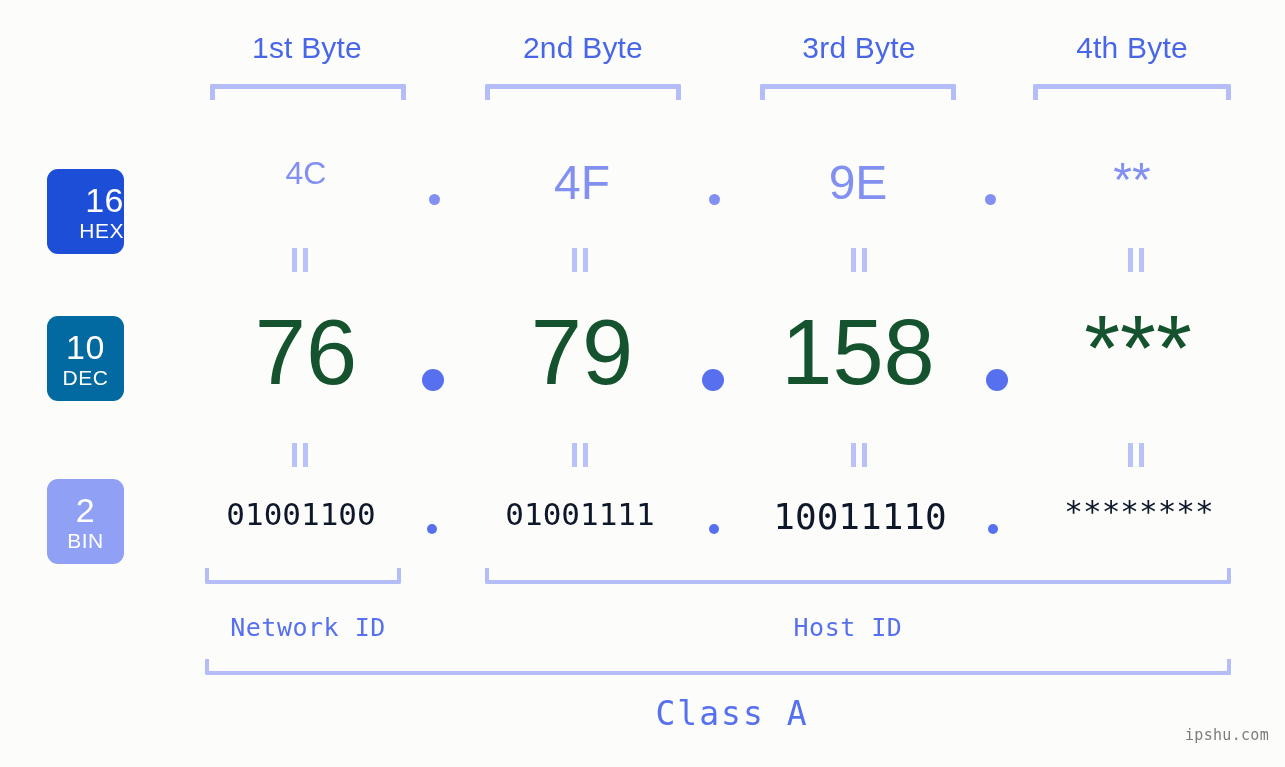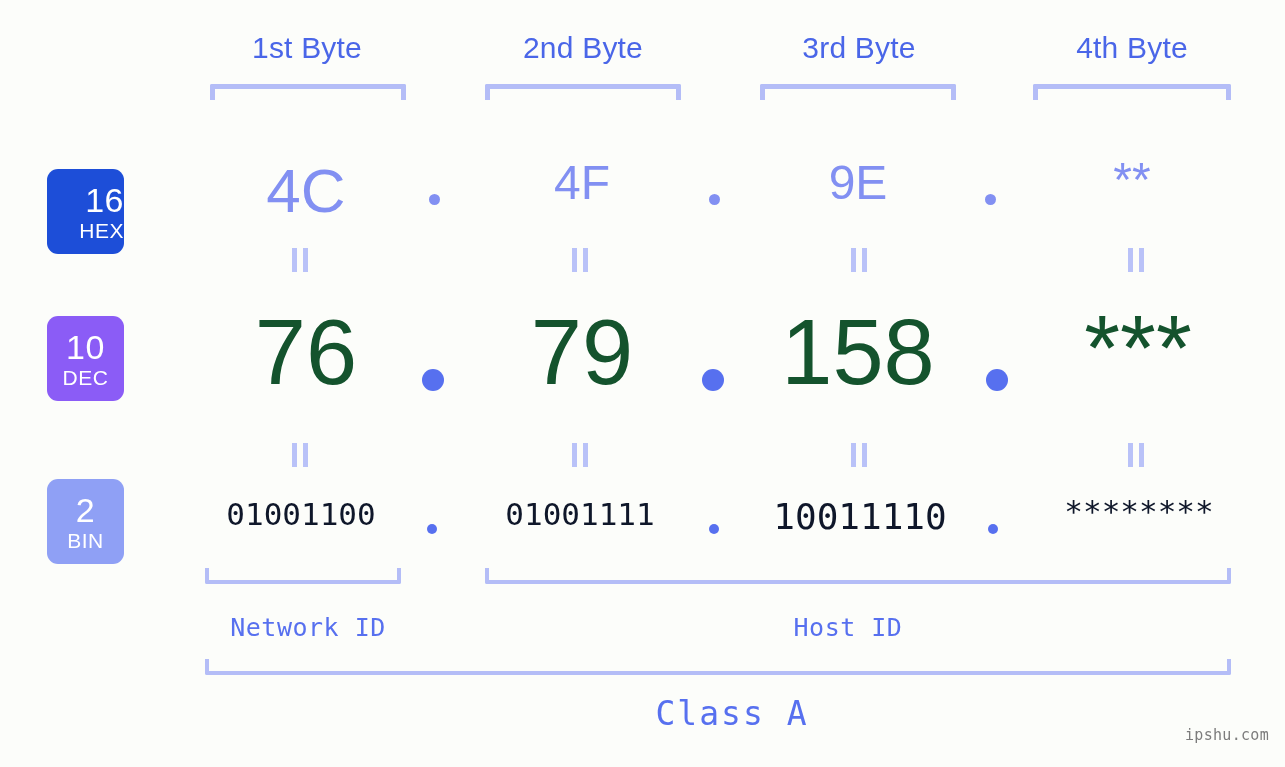--- a/index.html
+++ b/index.html
@@ -167,32 +167,32 @@
   <div class="bracket-top" style="left:210px; top:84px; width:196px;"></div>
   <div class="bracket-top" style="left:485px; top:84px; width:196px;"></div>
   <div class="bracket-top" style="left:760px; top:84px; width:196px;"></div>
   <div class="bracket-top" style="left:1033px; top:84px; width:198px;"></div>
 
   <div class="base-badge" style="top:169px; background:#1d4ed8;align-items:flex-end;">
     <span class="num">16</span>
     <span class="abbr">HEX</span>
   </div>
 
-  <div class="base-badge" style="top:316px; background:#8b5cf6;">
+  <div class="base-badge" style="top:316px; background:#0369a1;">
     <span class="num">10</span>
     <span class="abbr">DEC</span>
   </div>
 
   <div class="base-badge" style="top:479px; background:#8fa0f5;">
     <span class="num">2</span>
     <span class="abbr">BIN</span>
   </div>
 
   <div class="row">
-    <div class="cell" style="left:186px; top:155px; width:240px; font-size:62px;">4C</div>
+    <div class="cell" style="left:186px; top:155px; width:240px; font-size:32px;">4C</div>
     <div class="dot hex" style="left:429px; top:194px;"></div>
 
     <div class="cell" style="left:462px; top:155px; width:240px; font-size:48px;">4F</div>
     <div class="dot hex" style="left:709px; top:194px;"></div>
 
     <div class="cell" style="left:738px; top:155px; width:240px; font-size:48px;">9E</div>
     <div class="dot hex" style="left:985px; top:194px;"></div>
 
     <div class="cell" style="left:1012px; top:152px; width:240px; font-size:48px;">**</div>
   </div>

